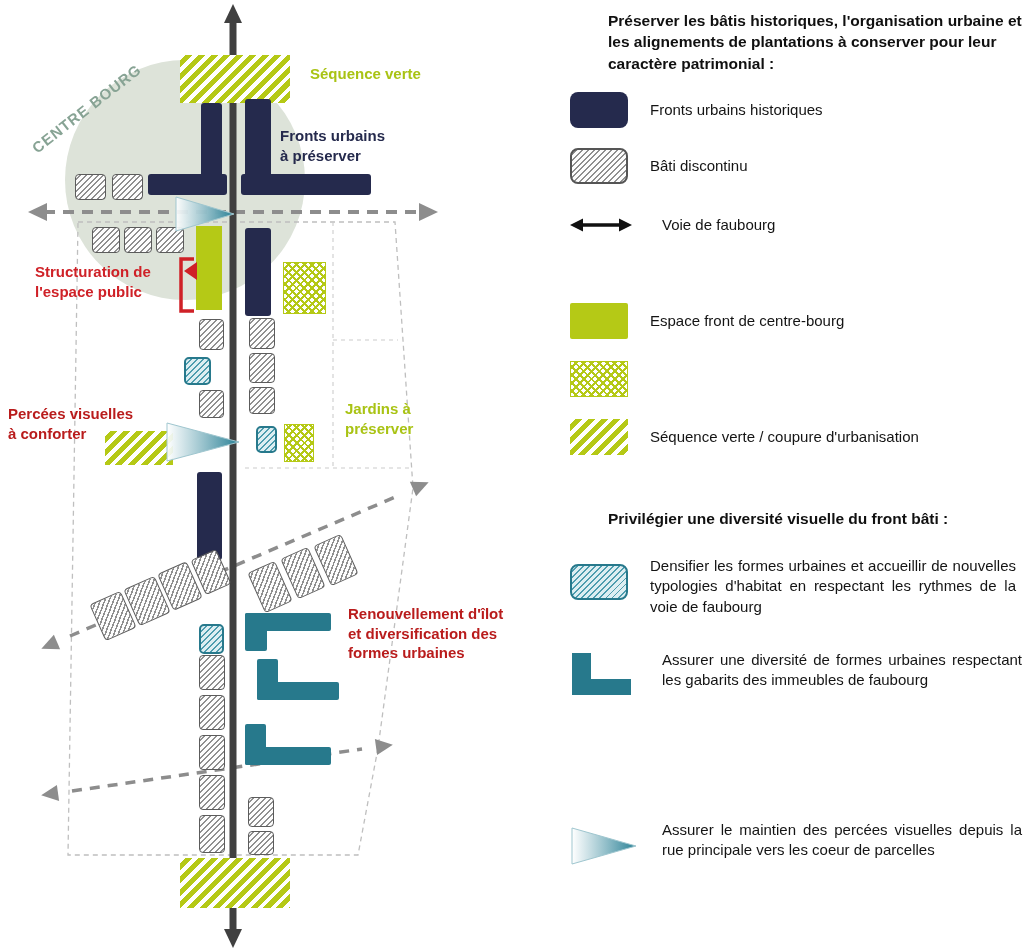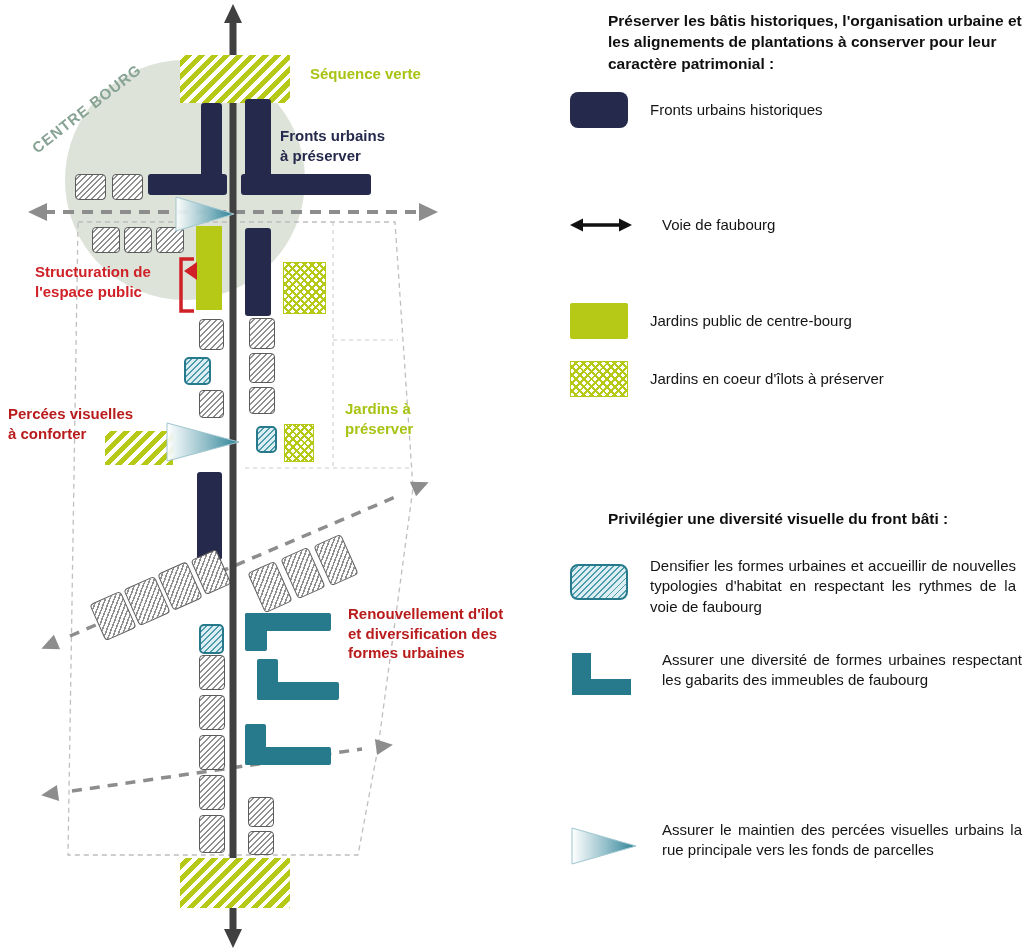--- a/index.html
+++ b/index.html
@@ -177,43 +177,50 @@
 
   <div class="legend">
 
     <div class="lg-head" style="top:10px">Préserver les bâtis historiques, l'organisation urbaine et les alignements de plantations à conserver pour leur caractère patrimonial :</div>
 
     <div class="lg-row" style="top:92px">
       <div class="swatch sw-navy"></div>
       <div class="lg-label">Fronts urbains historiques</div>
     </div>
 
+    <div class="lg-row" style="top:148px">
+      <div class="swatch sw-grey"></div>
+      <div class="lg-label">Bâti discontinu</div>
+    </div>
 
     <div class="lg-row" style="top:207px">
       <div class="swatch sw-free">
         <svg width="62" height="18" viewBox="0 0 62 18">
           <line x1="11" y1="9" x2="51" y2="9" stroke="#111" stroke-width="3.6"></line>
           <polygon points="0,9 13,2.5 13,15.5" fill="#111"></polygon>
           <polygon points="62,9 49,2.5 49,15.5" fill="#111"></polygon>
         </svg>
       </div>
       <div class="lg-label">Voie de faubourg</div>
     </div>
 
 
     <div class="lg-row" style="top:303px">
       <div class="swatch sw-green"></div>
-      <div class="lg-label">Jardins public de centre-bourg</div>
+      <div class="lg-label">Espace front de centre-bourg</div>
     </div>
 
     <div class="lg-row" style="top:361px">
       <div class="swatch sw-cross"></div>
-      <div class="lg-label">Jardins en coeur d'îlots à préserver</div>
-    </div>
-
+    </div>
+
+    <div class="lg-row" style="top:419px">
+      <div class="swatch sw-seq"></div>
+      <div class="lg-label">Séquence verte / coupure d'urbanisation</div>
+    </div>
 
     <div class="lg-head" style="top:508px">Privilégier une diversité visuelle du front bâti :</div>
 
     <div class="lg-row topalign" style="top:556px">
       <div class="swatch sw-teal" style="margin-top:8px"></div>
       <div class="lg-label just">Densifier les formes urbaines et accueillir de nouvelles typologies d'habitat en respectant les rythmes de la voie de faubourg</div>
     </div>
 
     <div class="lg-row topalign" style="top:650px">
       <div class="swatch sw-free" style="margin-top:6px">
@@ -230,17 +237,17 @@
         <svg width="70" height="40" viewBox="0 0 70 40">
           <defs>
             <linearGradient id="pv2" x1="0" y1="0" x2="1" y2="0">
               <stop offset="0" stop-color="#ffffff" stop-opacity="0.92"></stop>
               <stop offset="1" stop-color="#2a8196"></stop>
             </linearGradient>
           </defs>
           <polygon points="2,2 2,38 66,20" fill="url(#pv2)" stroke="#9fc6cf" stroke-width="1"></polygon>
         </svg>
       </div>
-      <div class="lg-label just">Assurer le maintien des percées visuelles urbains la rue principale vers les fonds de parcelles</div>
+      <div class="lg-label just">Assurer le maintien des percées visuelles depuis la rue principale vers les coeur de parcelles</div>
     </div>
 
   </div>
 </div>
 
 </body></html>

